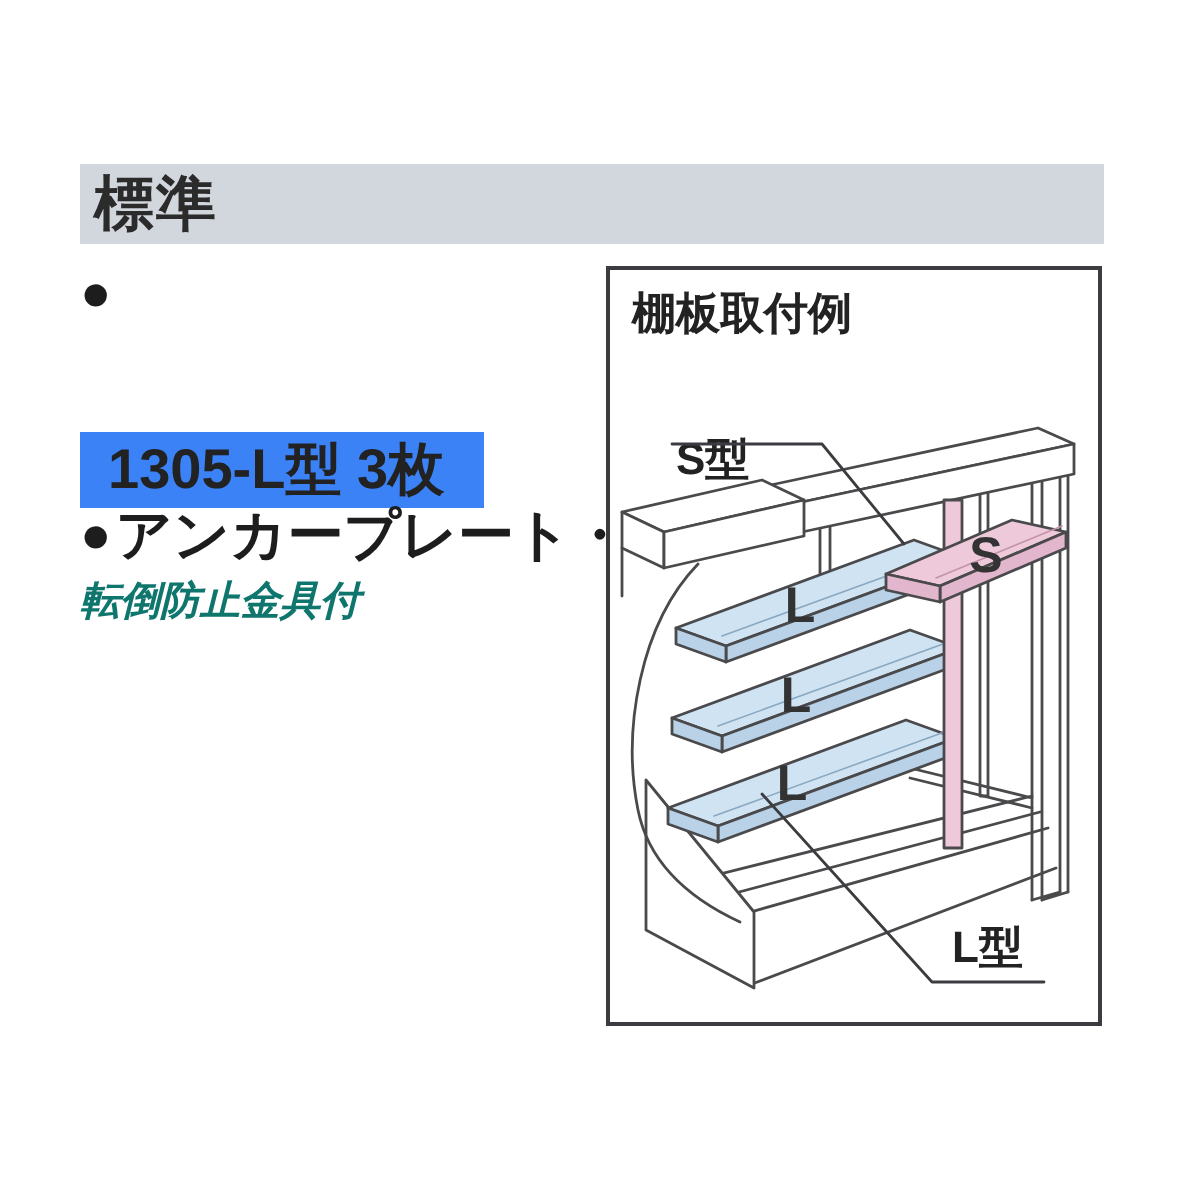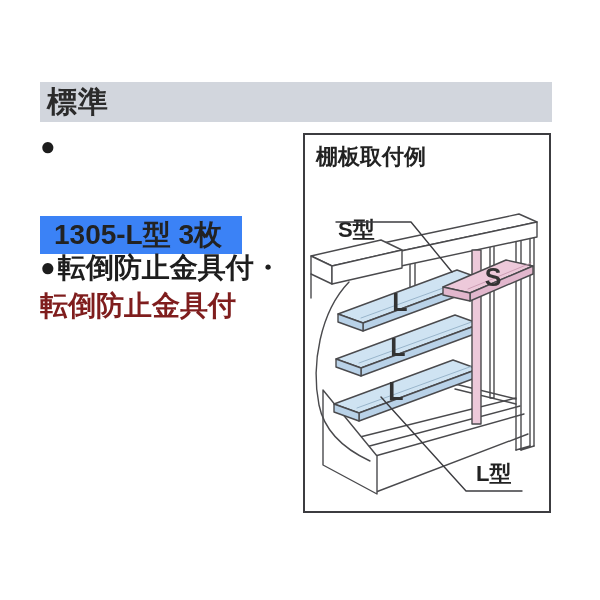--- a/index.html
+++ b/index.html
@@ -17,21 +17,21 @@
   .spec-line{left:40px;display:flex;align-items:center;font-size:28px;color:#1d1d1d;font-weight:bold;line-height:1.2;}
   .spec-line .bullet{font-size:26px;margin-right:2px;position:relative;top:0px;}
   .line-shelf{top:131px;}
   .highlight{
     left:40px;top:172px;width:202px;height:38px;background:#3b82f6;
     display:flex;align-items:center;margin-top:44px;
   }
   .highlight .t{font-size:28px;color:#222;padding-left:14px;font-weight:bold;white-space:nowrap;}
   .note{left:36px;top:220px;font-size:19px;color:#1d1d1d;font-weight:bold;white-space:nowrap;}
   .line-anchor{top:251px;}
-  .line-anchor2{left:40px;top:289px;font-size:28px;font-weight:bold;color:#7f1d1d;line-height:1.2;}
+  .line-anchor2{left:40px;top:289px;font-size:20px;font-weight:bold;color:#0f766e;line-height:1.2;font-style:italic;}
   
   .diagram-box{
     left:303px;top:133px;width:248px;height:380px;background:#ffffff;
     border:2px solid #3c3c40;box-sizing:border-box;
   }
   .diagram-title{left:316px;top:142px;font-size:22px;font-weight:bold;color:#222;white-space:nowrap;}
   .lbl{font-size:22px;font-weight:bold;color:#222;white-space:nowrap;}
   .lbl-s{left:338px;top:191px;margin-top:24px;}
   .lbl-l{left:476px;top:459px;}
   svg text{font-family:"Liberation Sans","DejaVu Sans",sans-serif;font-weight:bold;}
@@ -49,21 +49,21 @@
     <span class="bullet">●</span>
   </div>
 
   <div class="abs highlight">
     <span class="t">1305-L型 3枚</span>
   </div>
 
 
   <div class="abs spec-line line-anchor">
     <span class="bullet">●</span>
-    <span>転倒防止金具付・</span>
+    <span>アンカープレート・</span>
   </div>
   <div class="abs line-anchor2">転倒防止金具付</div>
 
   <div class="abs diagram-box"></div>
   <div class="abs diagram-title">棚板取付例</div>
   <div class="abs lbl lbl-s">S型</div>
   <div class="abs lbl lbl-l">L型</div>
 
   <svg class="abs" style="left:305px;top:135px;" width="244" height="376" viewBox="305 135 244 376" fill="none" stroke="#4a4a4d" stroke-width="1.4" stroke-linejoin="round" stroke-linecap="round">
 

